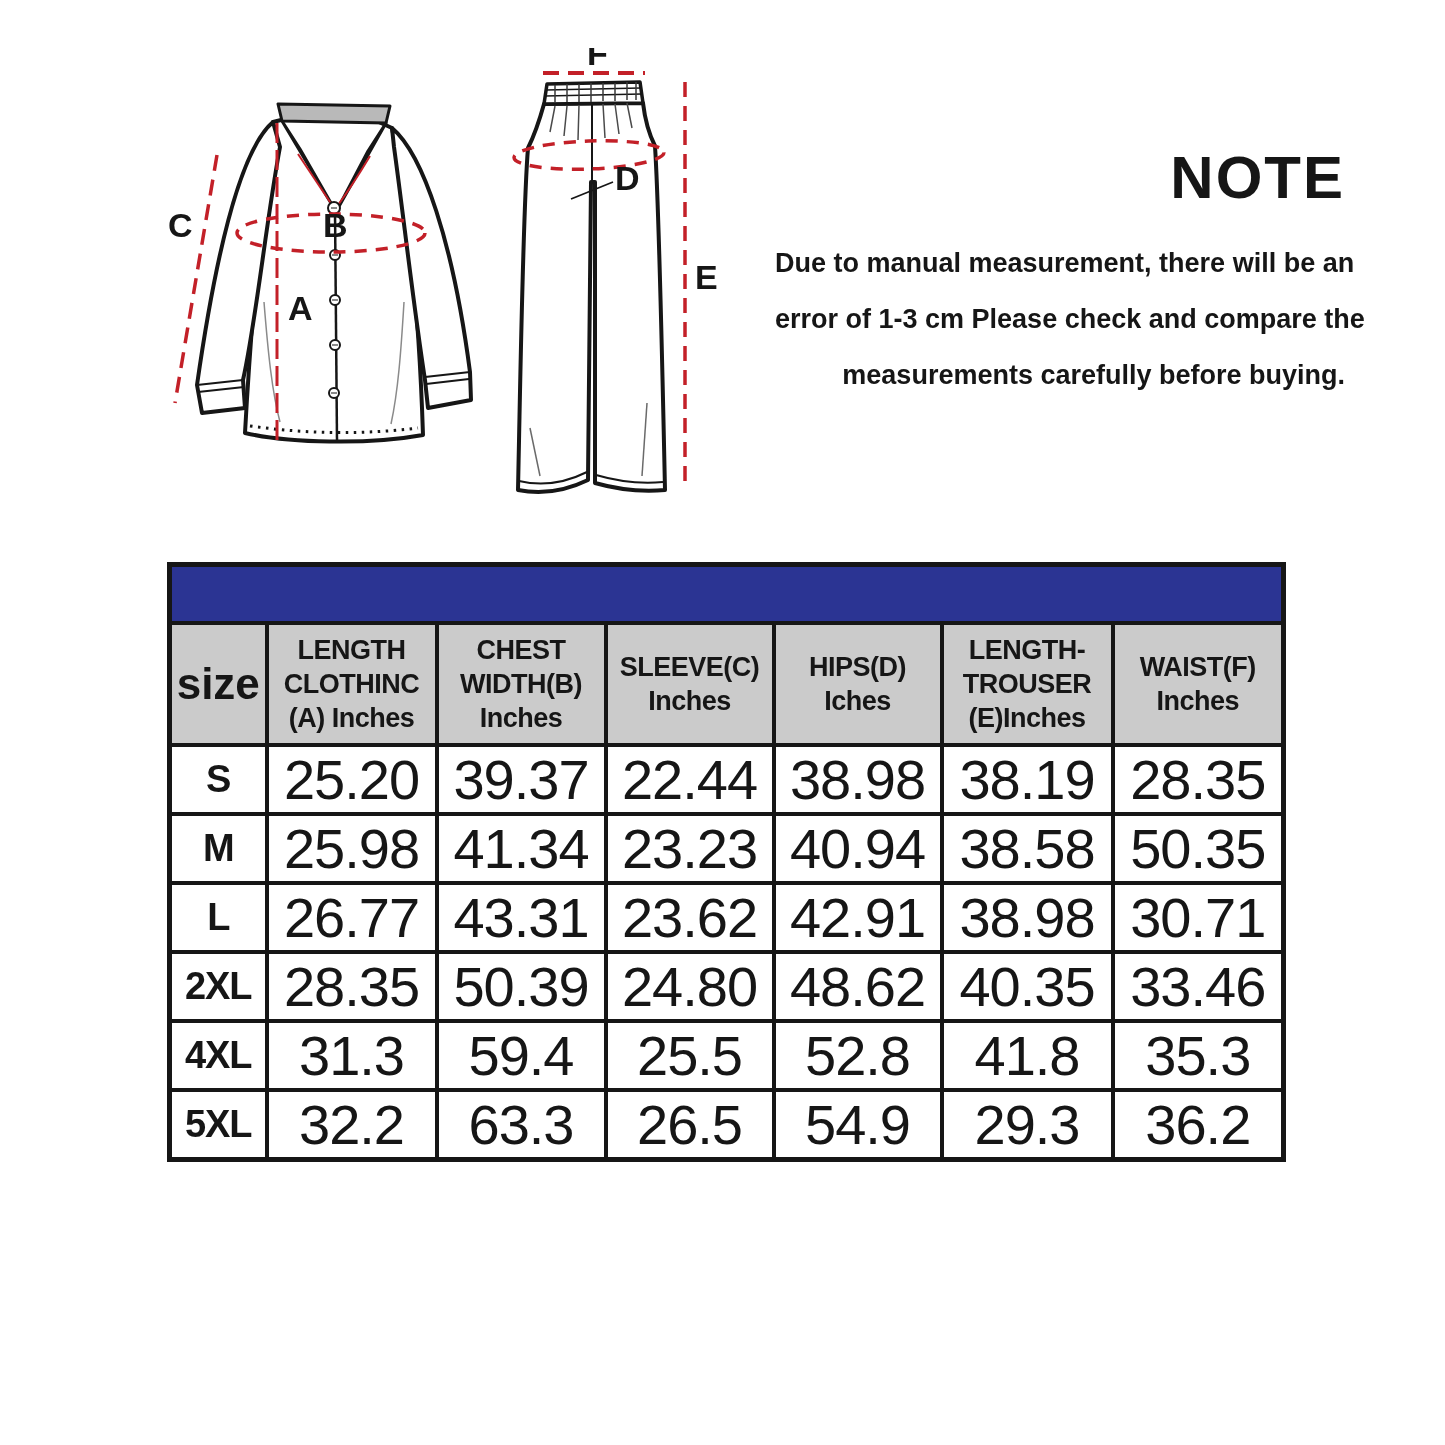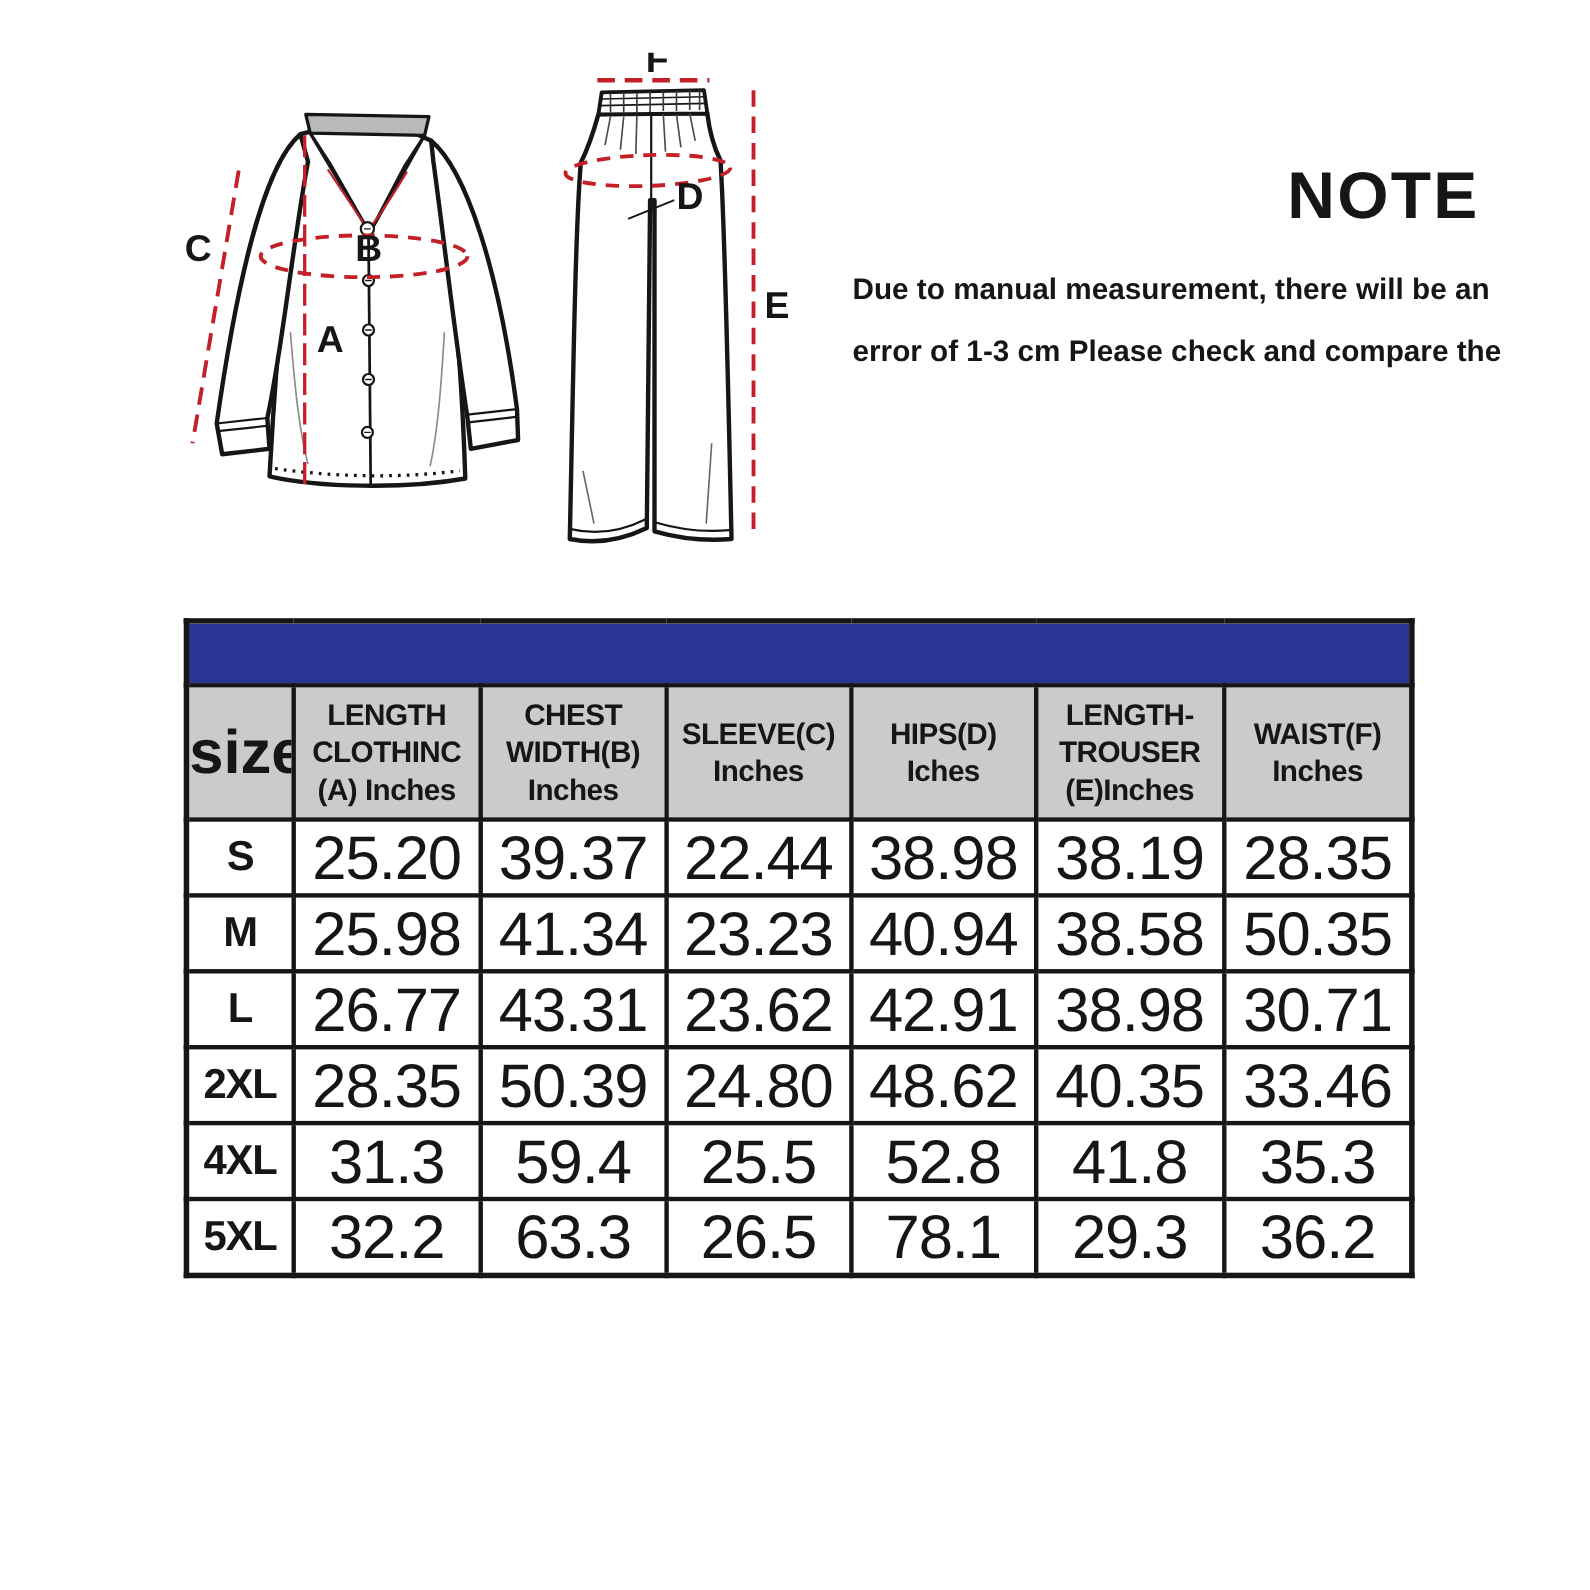--- a/index.html
+++ b/index.html
@@ -77,21 +77,21 @@
   .bar-cell{ background:var(--bar-blue); }
   .header-row{ height:122px; }
   .header-row th{
     background:var(--cell-gray);
     font-weight:bold;
     font-size:27px;
     line-height:34px;
     letter-spacing:-0.5px;
   }
   .header-row th.size-col-header{
-    font-size:56px;
+    font-size:44px;
     letter-spacing:0;
     margin-left:16px;
   }
   .size-table tbody tr{ height:58px; }
   .size-table tbody th.size-cell{
     background:#ffffff;
     font-weight:bold;
     font-size:38px;
     letter-spacing:-1px;
   }
@@ -192,20 +192,21 @@
 
     <text class="diagram-label" x="92" y="17" font-size="32">F</text>
     <text class="diagram-label" x="120" y="142" font-size="32">D</text>
     <text class="diagram-label" x="200" y="241" font-size="32">E</text>
   </svg>
 
   <div class="note">
     <div class="note-title">NOTE</div>
     <div class="note-line">Due to manual measurement, there will be an</div>
     <div class="note-line">error of 1-3 cm Please check and compare the</div>
+    <div class="note-line">measurements carefully before buying.</div>
   </div>
 
   <table class="size-table">
     <colgroup>
         <col style="width: 97px;">
         <col style="width: 170px;">
         <col style="width: 169px;">
         <col style="width: 168px;">
         <col style="width: 168px;">
         <col style="width: 171px;">
@@ -292,20 +293,20 @@
           <td>25.5</td>
           <td>52.8</td>
           <td>41.8</td>
           <td>35.3</td>
         </tr>
         <tr>
           <th class="size-cell">5XL</th>
           <td>32.2</td>
           <td>63.3</td>
           <td>26.5</td>
-          <td>78.1</td>
+          <td>54.9</td>
           <td>29.3</td>
           <td>36.2</td>
         </tr>
       </tbody>
   </table>
 
 </div>
 
 </body></html>

